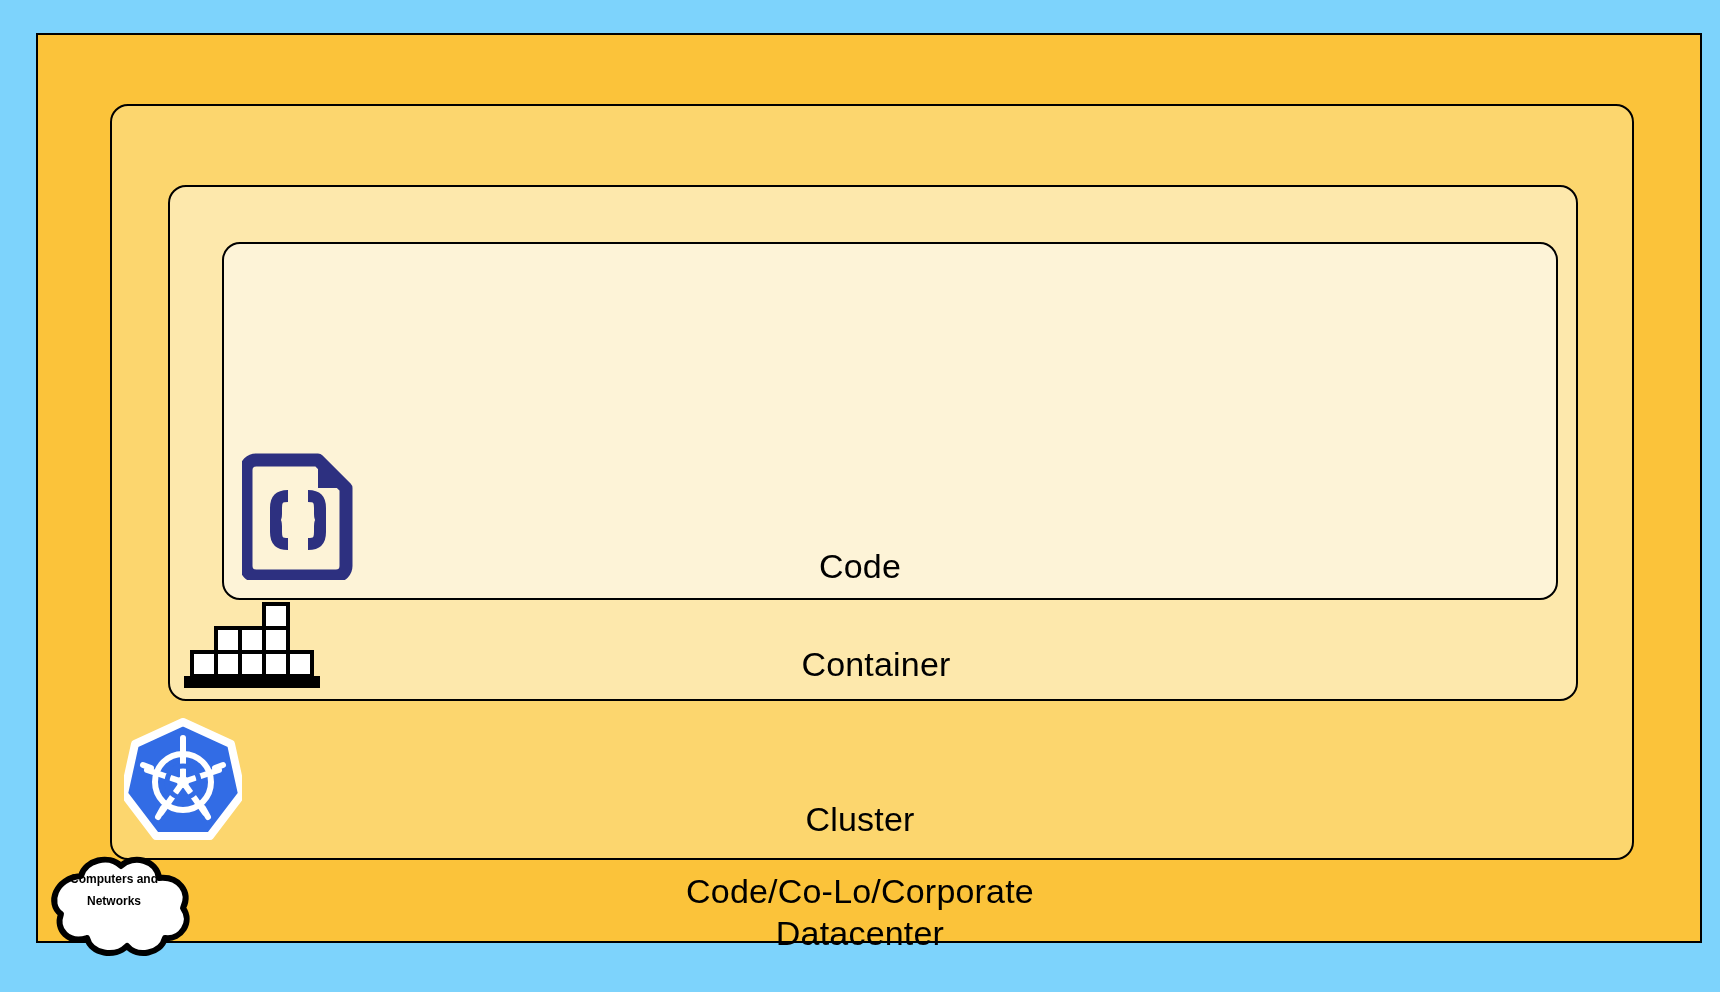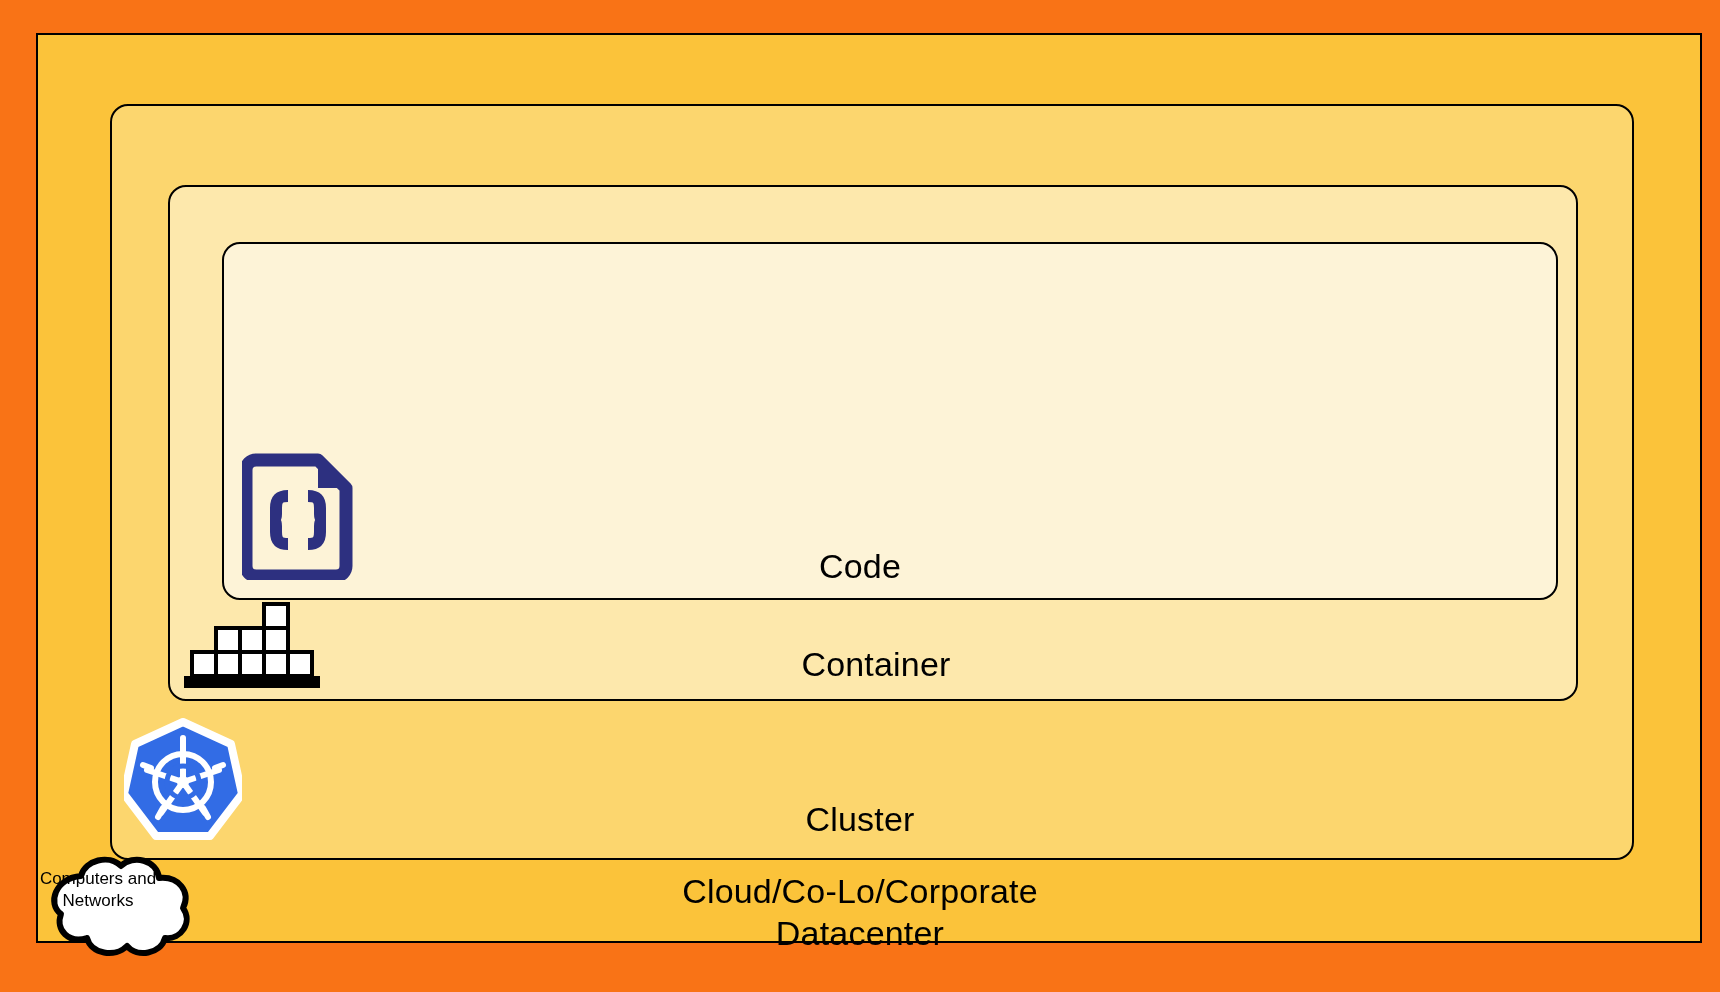--- a/index.html
+++ b/index.html
@@ -11,21 +11,21 @@
     width: 1720px;
     height: 992px;
     font-family: "Liberation Sans", sans-serif;
     overflow: hidden;
   }
 
   #canvas {
     position: relative;
     width: 1720px;
     height: 992px;
-    background: #f97316;
+    background: #7dd3fc;
   }
 
   
   .layer {
     position: absolute;
     box-sizing: border-box;
     border: 2px solid #000000;
   }
 
   .layer-datacenter {
@@ -83,29 +83,30 @@
   
   .icon-wrap { position: absolute; }
 
   .icon-code      { left: 242px; top: 452px; width: 112px; height: 128px; }
   .icon-container { left: 184px; top: 602px; width: 136px; height: 86px; }
   .icon-k8s       { left: 124px; top: 718px; width: 118px; height: 126px; }
   .icon-cloud     { left: 33px;  top: 852px; width: 160px; height: 108px; }
 
   .cloud-text {
     position: absolute;
-    left: 18px;
+    left: 34px;
     top: 868px;
     width: 160px;
     text-align: center;
-    font-size: 17px;
+    font-size: 12px;
     line-height: 22px;
     color: #000000;
     white-space: pre-line;
     pointer-events: none;
+    font-weight: bold;
   }
 </style>
 </head>
 <body>
 
 <div id="canvas">
 
   <div class="layer layer-datacenter"></div>
 
   <div class="layer layer-cluster"></div>
@@ -113,21 +114,21 @@
   <div class="layer layer-container"></div>
 
   <div class="layer layer-code"></div>
 
   <div class="layer-label label-code">Code</div>
 
   <div class="layer-label label-container">Container</div>
 
   <div class="layer-label label-cluster">Cluster</div>
 
-  <div class="layer-label label-datacenter">Cloud/Co-Lo/Corporate
+  <div class="layer-label label-datacenter">Code/Co-Lo/Corporate
 Datacenter</div>
 
   <div class="icon-wrap icon-code">
     <svg viewBox="0 0 112 128" width="112" height="128" aria-hidden="true">
       <path d="M14 8 H76 L104 36 V114 A10 10 0 0 1 94 124 H14 A10 10 0 0 1 4 114 V18 A10 10 0 0 1 14 8 Z" fill="none" stroke="#2d3080" stroke-width="13" stroke-linejoin="round"></path>
       <path d="M76 8 L76 36 L104 36 Z" fill="#2d3080"></path>
       <path d="M46 44 C36 44 34 48 34 56 L34 62 C34 68 30 68 28 68 C30 68 34 68 34 74 L34 80 C34 88 36 92 46 92" fill="none" stroke="#2d3080" stroke-width="12" stroke-linecap="butt" stroke-linejoin="miter"></path>
       <path d="M66 44 C76 44 78 48 78 56 L78 62 C78 68 82 68 84 68 C82 68 78 68 78 74 L78 80 C78 88 76 92 66 92" fill="none" stroke="#2d3080" stroke-width="12" stroke-linecap="butt" stroke-linejoin="miter"></path>
     </svg>
   </div>

